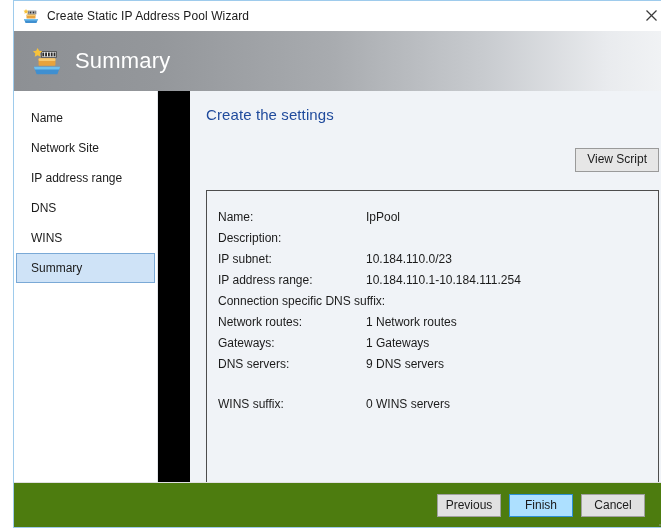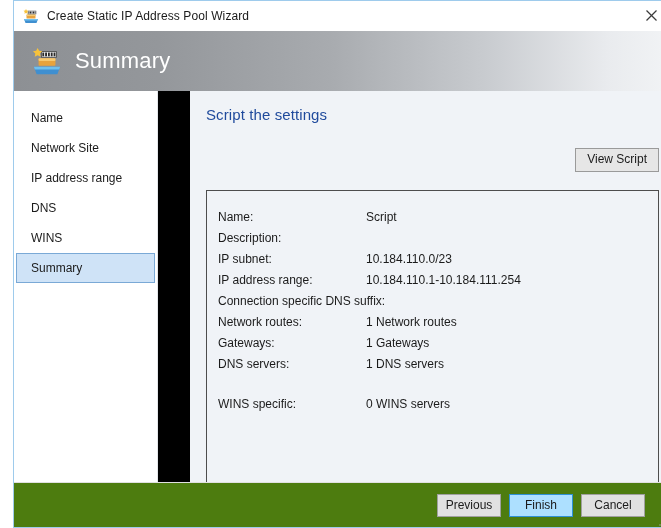--- a/index.html
+++ b/index.html
@@ -292,29 +292,29 @@
         <span>WINS</span>
       </div>
       <div class="nav-item selected">
         <span>Summary</span>
       </div>
     </div>
 
     <div class="content">
 
       <div class="content-header">
-        <div class="content-title">Script the settings</div>
+        <div class="content-title">Create the settings</div>
         <button class="view-script-btn">View Script</button>
       </div>
 
       <div class="summary-box">
 
         <div class="srow">
           <span class="label">Name:</span>
-          <span class="value">Script</span>
+          <span class="value">IpPool</span>
         </div>
 
         <div class="srow">
           <span class="label">Description:</span>
           <span class="value"></span>
         </div>
 
         <div class="srow">
           <span class="label">IP subnet:</span>
           <span class="value">10.184.110.0/23</span>
@@ -335,25 +335,25 @@
           <span class="value">1 Network routes</span>
         </div>
 
         <div class="srow">
           <span class="label">Gateways:</span>
           <span class="value">1 Gateways</span>
         </div>
 
         <div class="srow">
           <span class="label">DNS servers:</span>
-          <span class="value">1 DNS servers</span>
+          <span class="value">9 DNS servers</span>
         </div>
 
         <div class="srow spacer-before">
-          <span class="label">WINS specific:</span>
+          <span class="label">WINS suffix:</span>
           <span class="value">0 WINS servers</span>
         </div>
 
       </div>
     </div>
   </div>
 
   <div class="footer">
     <button class="fbtn">Previous</button>
     <button class="fbtn default">Finish</button>

